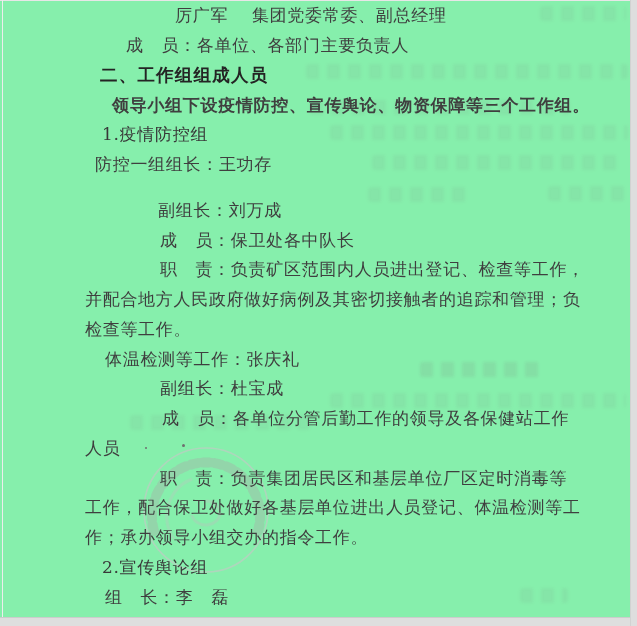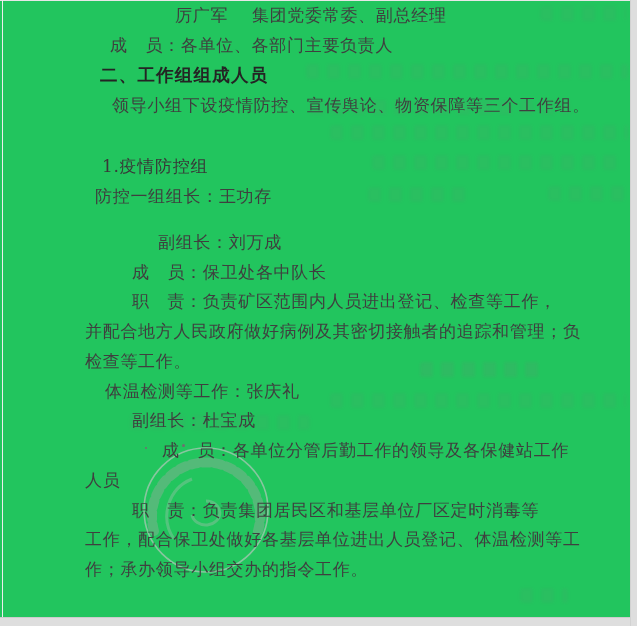--- a/index.html
+++ b/index.html
@@ -1,49 +1,49 @@
 <!DOCTYPE html>
 <html><head>
 <meta charset="utf-8">
 <style>
   html,body{margin:0;padding:0;background:#ffffff;}
   .page{
     position:relative;
     width:637px;height:626px;
-    background:#22c55e;
+    background:#86efac;
     overflow:hidden;
     font-family:"DejaVu Serif","Liberation Serif",serif;
   }
   
   .edge-top{position:absolute;left:0;top:0;width:637px;height:1px;background:#e7e7e7;}
   .edge-left{position:absolute;left:2px;top:0;width:1px;height:626px;background:#ededed;}
   .edge-bottom{position:absolute;left:0;top:617px;width:637px;height:9px;background:#dedede;border-top:1px solid #cccccc;}
   .edge-right{position:absolute;left:630px;top:0;width:7px;height:626px;background:#dedede;border-left:1px solid #d2d2d2;}
 
   
   .doc{position:absolute;left:75px;top:1px;width:510px;color:#3f3f3f;}
   .ln{
     height:29.75px;
     display:flex;align-items:center;
     font-size:17px;
     letter-spacing:0.7px;
     white-space:pre;
   }
   .s-name  {margin-left:100px;}
-  .s-label {margin-left:35px;}
+  .s-label {margin-left:51px;}
   .s-heading{
     margin-left:25px;
     font-family:"Liberation Sans","DejaVu Sans",sans-serif;
     font-weight:700;color:#242424;font-size:17.5px;letter-spacing:1.2px;
   }
-  .s-para  {margin-left:37px;}
-  .s-sub   {margin-left:27px;color:#383838;margin-top:32px;}
+  .s-para  {margin-left:37px;font-weight:bold;}
+  .s-sub   {margin-left:27px;color:#383838;}
   .s-role1 {margin-left:20px;}
   .s-role2 {margin-left:83px;margin-top:16px;}
-  .s-role3 {margin-left:57px;}
+  .s-role3 {margin-left:85px;}
   .s-role4 {margin-left:87px;}
   .s-role13{margin-left:30px;}
   .s-flush {margin-left:10px;}
 
   
   .bleed{
     position:absolute;
     height:15px;
     background:repeating-linear-gradient(90deg,
       rgba(120,120,120,0.16) 0 13px, rgba(0,0,0,0) 13px 21px);

